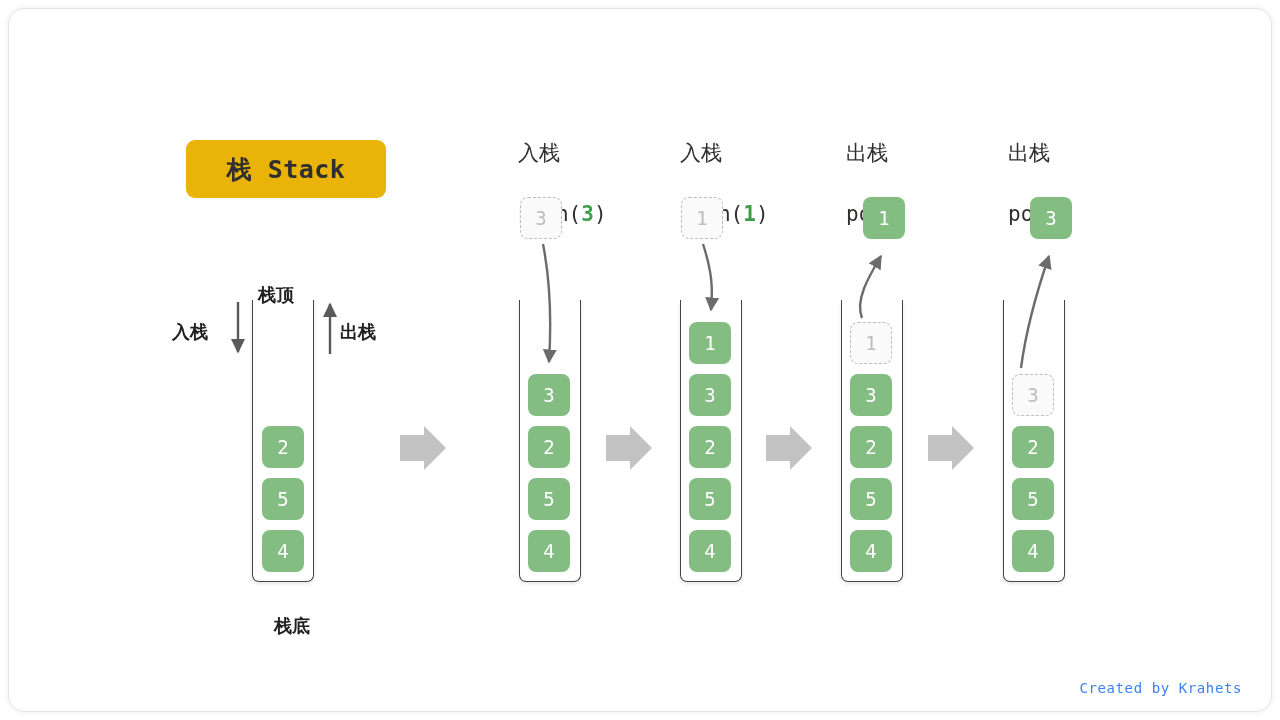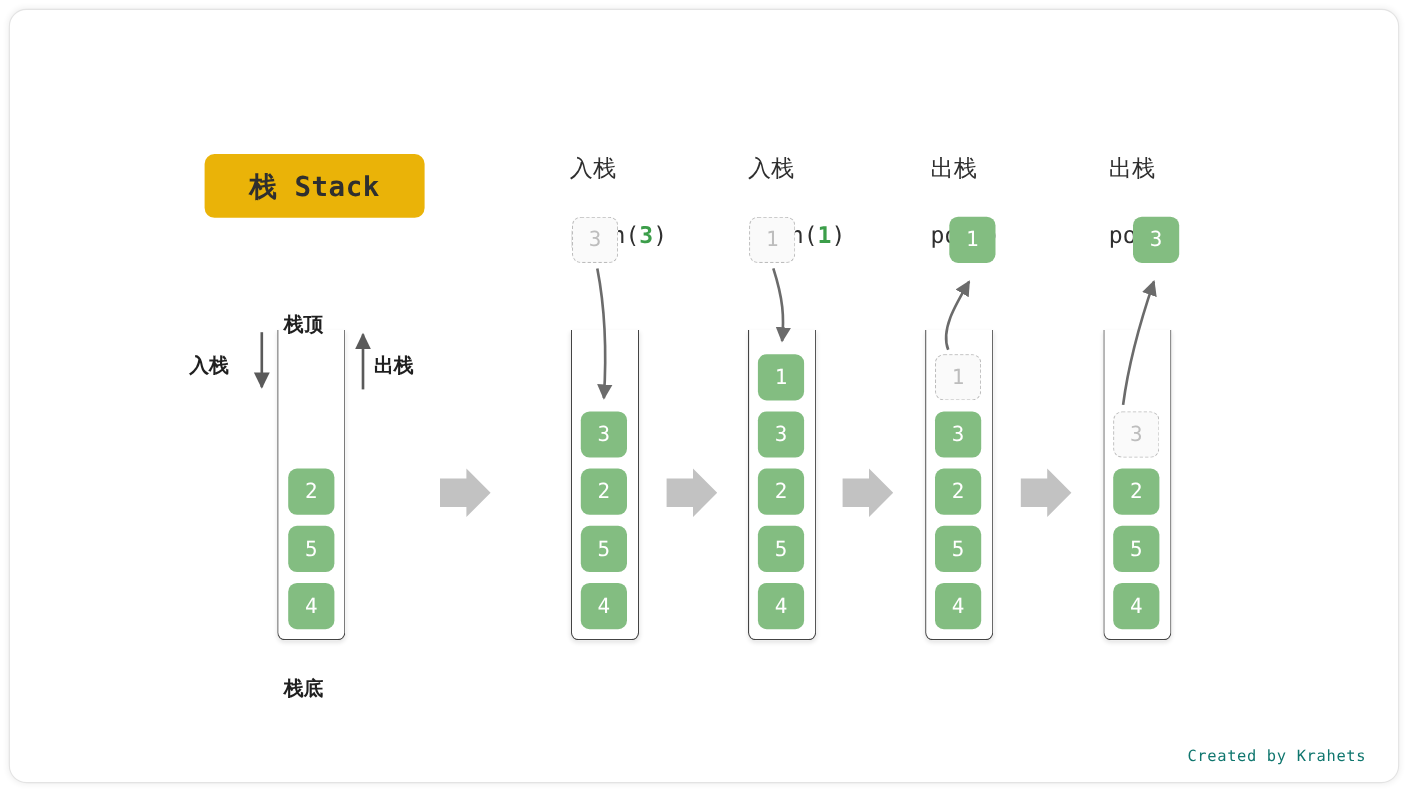--- a/index.html
+++ b/index.html
@@ -128,21 +128,21 @@
     white-space: nowrap;
   }
 
   
   .credit {
     position: absolute;
     right: 38px;
     bottom: 24px;
     font-family: "DejaVu Sans Mono", "Liberation Mono", monospace;
     font-size: 14px;
-    color: #0f766e;
+    color: #3b82f6;
     letter-spacing: 0.6px;
   }
 
   svg.overlay {
     position: absolute;
     left: 0;
     top: 0;
     width: 1280px;
     height: 720px;
     pointer-events: none;
@@ -152,21 +152,21 @@
 <body>
 
 <div id="canvas">
 
   <div class="card-frame"></div>
 
   <div class="title-pill">栈 Stack</div>
 
   <div class="lbl" style="left:258px; top:246px;margin-top:37px;">栈顶</div>
 
-  <div class="lbl" style="left:258px; top:614px;">栈底</div>
+  <div class="lbl" style="left:274px; top:614px;">栈底</div>
 
   <div class="lbl" style="left:172px; top:320px;">入栈</div>
 
   <div class="lbl" style="left:340px; top:320px;">出栈</div>
 
   <div class="stack-box" style="left:252px; top:300px; height:282px;"></div>
 
   <div class="cell" style="left:262px; top:426px;">2</div>
   <div class="cell" style="left:262px; top:478px;">5</div>
   <div class="cell" style="left:262px; top:530px;">4</div>

